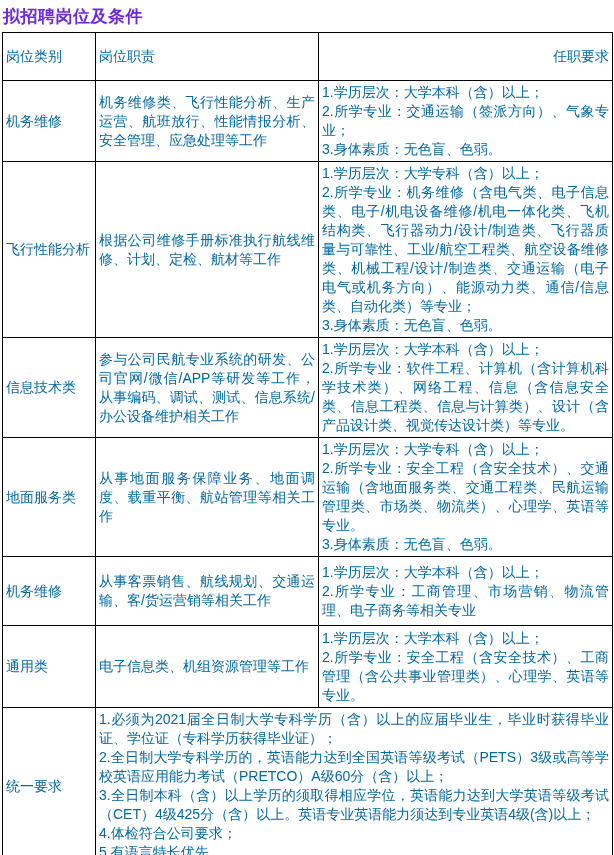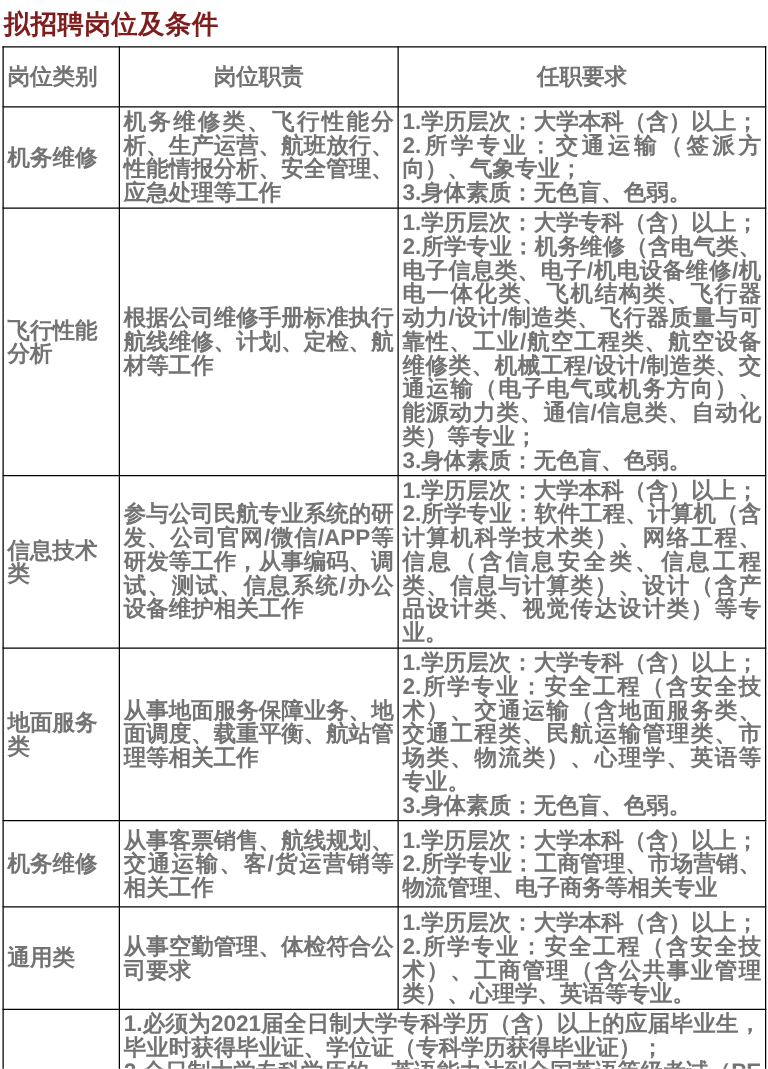--- a/index.html
+++ b/index.html
@@ -6,46 +6,46 @@
   html, body {
     width: 614px;
     background: #ffffff;
     font-family: "Liberation Sans", "DejaVu Sans", sans-serif;
   }
   body {
     height: 855px;
     overflow: hidden;
   }
   .page-title {
-    font-size: 21px;
+    font-size: 17px;
     font-weight: bold;
-    color: #7f1d1d;
+    color: #6d28d9;
     margin: 5px 0 4px 3px;
     letter-spacing: 0.5px;
   }
   table.recruit-table {
     border-collapse: collapse;
     table-layout: fixed;
     width: 610px;
     margin-left: 2px;
   }
   table.recruit-table th,
   table.recruit-table td {
     border: 1px solid #000000;
-    color: #737373;
-    font-size: 18px;
+    color: #0369a1;
+    font-size: 14px;
     line-height: 19px;
-    font-weight: bold;
+    font-weight: normal;
     padding: 2px 3px;
     vertical-align: middle;
     word-break: break-all;
   }
   th.h-category, td.c-category { text-align: left; }
-  th.h-duties { text-align: center; }
-  th.h-requirements { text-align: center; }
+  th.h-duties { text-align: left; }
+  th.h-requirements { text-align: right; }
   td.c-duties {
     text-align: justify;
   }
   td.c-requirements, td.c-unified {
     text-align: justify;
     white-space: pre-line;
   }
   thead tr       { height: 48px; }
   tbody tr.row-1 { height: 78px; }
   tbody tr.row-2 { height: 175px; }
@@ -102,21 +102,21 @@
 3.身体素质：无色盲、色弱。</td>
     </tr>
     <tr class="row-5">
       <td class="c-category">机务维修</td>
       <td class="c-duties">从事客票销售、航线规划、交通运输、客/货运营销等相关工作</td>
       <td class="c-requirements">1.学历层次：大学本科（含）以上；
 2.所学专业：工商管理、市场营销、物流管理、电子商务等相关专业</td>
     </tr>
     <tr class="row-6">
       <td class="c-category">通用类</td>
-      <td class="c-duties">从事空勤管理、体检符合公司要求</td>
+      <td class="c-duties">电子信息类、机组资源管理等工作</td>
       <td class="c-requirements">1.学历层次：大学本科（含）以上；
 2.所学专业：安全工程（含安全技术）、工商管理（含公共事业管理类）、心理学、英语等专业。</td>
     </tr>
     <tr class="row-7">
       <td class="c-category">统一要求</td>
       <td class="c-unified" colspan="2">1.必须为2021届全日制大学专科学历（含）以上的应届毕业生，毕业时获得毕业证、学位证（专科学历获得毕业证）；
 2.全日制大学专科学历的，英语能力达到全国英语等级考试（PETS）3级或高等学校英语应用能力考试（PRETCO）A级60分（含）以上；
 3.全日制本科（含）以上学历的须取得相应学位，英语能力达到大学英语等级考试（CET）4级425分（含）以上。英语专业英语能力须达到专业英语4级(含)以上；
 4.体检符合公司要求；
 5.有语言特长优先。</td>

